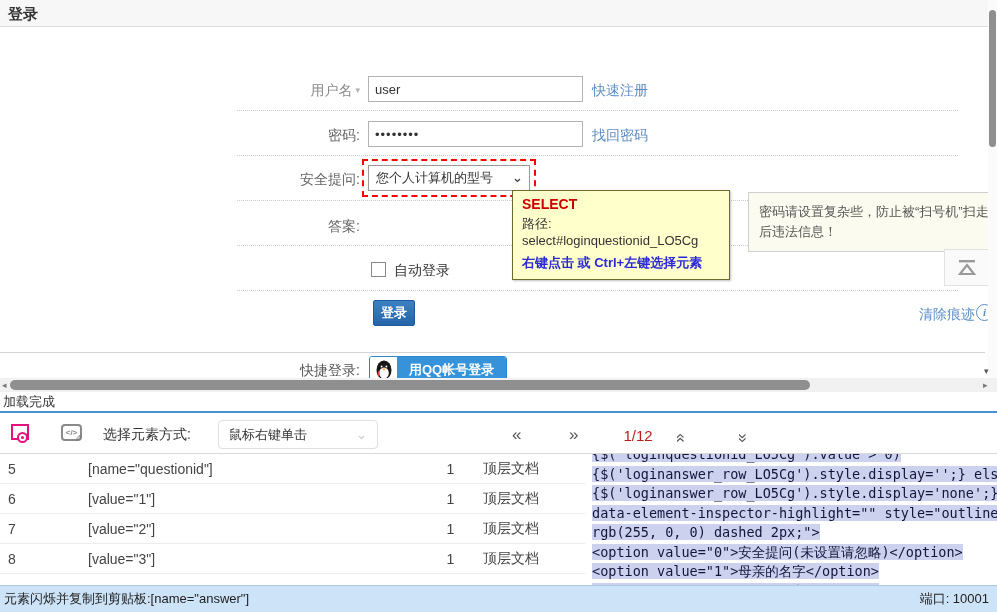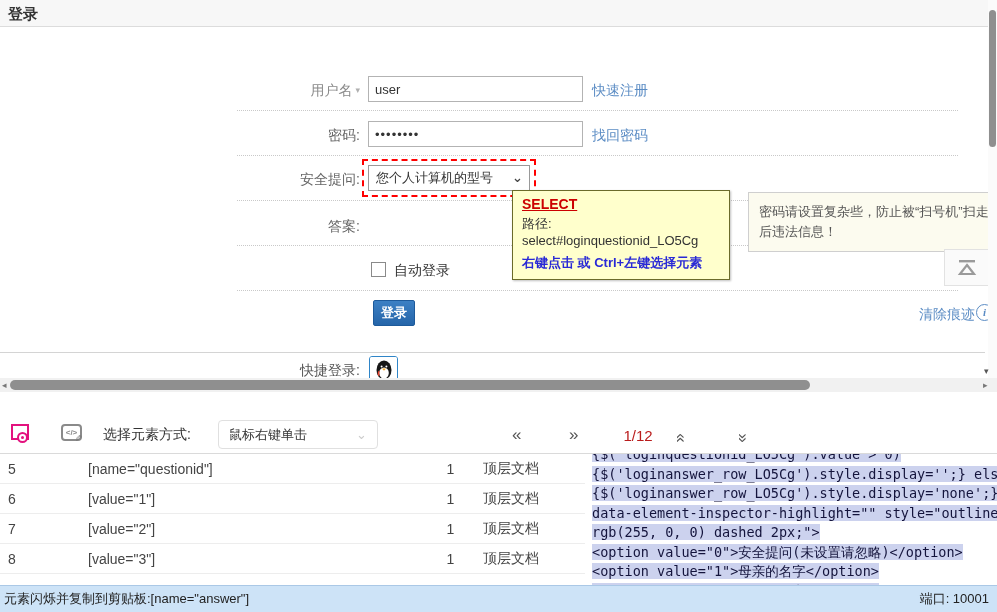--- a/index.html
+++ b/index.html
@@ -18,21 +18,21 @@
   .tinput { position:absolute; left:368px; width:215px; height:26px; border:1px solid #b3b3b3;
             padding:0 6px; font-size:13px; color:#333; font-family:inherit; background:#fff; }
   .flink { position:absolute; font-size:14px; color:#5b8cc4; text-decoration:none; cursor:pointer; }
   .selbox { position:absolute; left:368px; top:165px; width:162px; height:26px; border:1px solid #999;
             background:#fff; font-size:13px; color:#333; line-height:24px; padding:0 20px 0 7px;
             outline:2px dashed #ff0000; outline-offset:4px; z-index:3; }
   .selbox .chev { position:absolute; right:6px; top:0; color:#444; font-size:13px; font-weight:bold; }
 
   .tooltip { position:absolute; left:512px; top:190px; width:218px; background:#ffffcc;
              border:1px solid #6b6b2a; padding:5px 9px 7px; z-index:6; box-shadow:1px 1px 2px rgba(0,0,0,.25); }
-  .tooltip .tag  { color:#cc0000; font-weight:bold; font-size:14px;text-decoration:underline; }
+  .tooltip .tag  { color:#cc0000; font-weight:bold; font-size:14px; }
   .tooltip .path { color:#333; font-size:13px; margin-top:3px; }
   .tooltip .hint { color:#2929d6; font-weight:bold; font-size:13px; margin-top:6px; }
 
   .notice { position:absolute; left:748px; top:192px; width:262px; background:#fcfbef;
             border:1px solid #cfcfcf; padding:9px 10px; font-size:13px; color:#555;
             line-height:20px; z-index:5; }
   .collapse-btn { position:absolute; left:944px; top:249px; width:46px; height:37px; background:#fafafa;
             border:1px solid #e2e2e2; z-index:6; display:flex; align-items:center; justify-content:center; }
 
   .checkbox { position:absolute; left:371px; top:262px; width:15px; height:15px; background:#fff;
@@ -162,32 +162,34 @@
         <ellipse cx="9" cy="10" rx="7.5" ry="9.5" fill="#161616"></ellipse>
         <ellipse cx="9" cy="13" rx="4.8" ry="5.6" fill="#fff"></ellipse>
         <circle cx="6.6" cy="6.6" r="1" fill="#fff"></circle>
         <circle cx="11.4" cy="6.6" r="1" fill="#fff"></circle>
         <polygon points="7,8.6 11,8.6 9,10.8" fill="#f5a623"></polygon>
         <path d="M4.2 11 q-1.6 2.6 0 4.6" stroke="#e8442f" stroke-width="1.4" fill="none"></path>
         <rect x="2.2" y="18.6" width="5.6" height="1.8" rx="0.9" fill="#f5a623"></rect>
         <rect x="10.2" y="18.6" width="5.6" height="1.8" rx="0.9" fill="#f5a623"></rect>
       </svg>
     </div>
+    <div class="qq-tx">用QQ帐号登录</div>
   </div>
 
   <div class="vscroll">
       <div class="vthumb"></div>
     </div>
   <div class="vdown">▾</div>
   <div class="hscroll">
     <span class="harrow l">◂</span>
     <div class="hthumb"></div>
     <span class="harrow r">▸</span>
   </div>
 
+  <div class="loadbar">加载完成</div>
 
   <div class="toolbar"></div>
   <div class="pick-frame"></div>
   <div class="pick-circle"></div>
   <div class="pick-dot"></div>
   <div class="code-ic">&lt;/&gt;</div>
   <div class="code-pen">✎</div>
   <div class="tb-label">选择元素方式:</div>
   <div class="dropdown">
     <span>鼠标右键单击</span>

